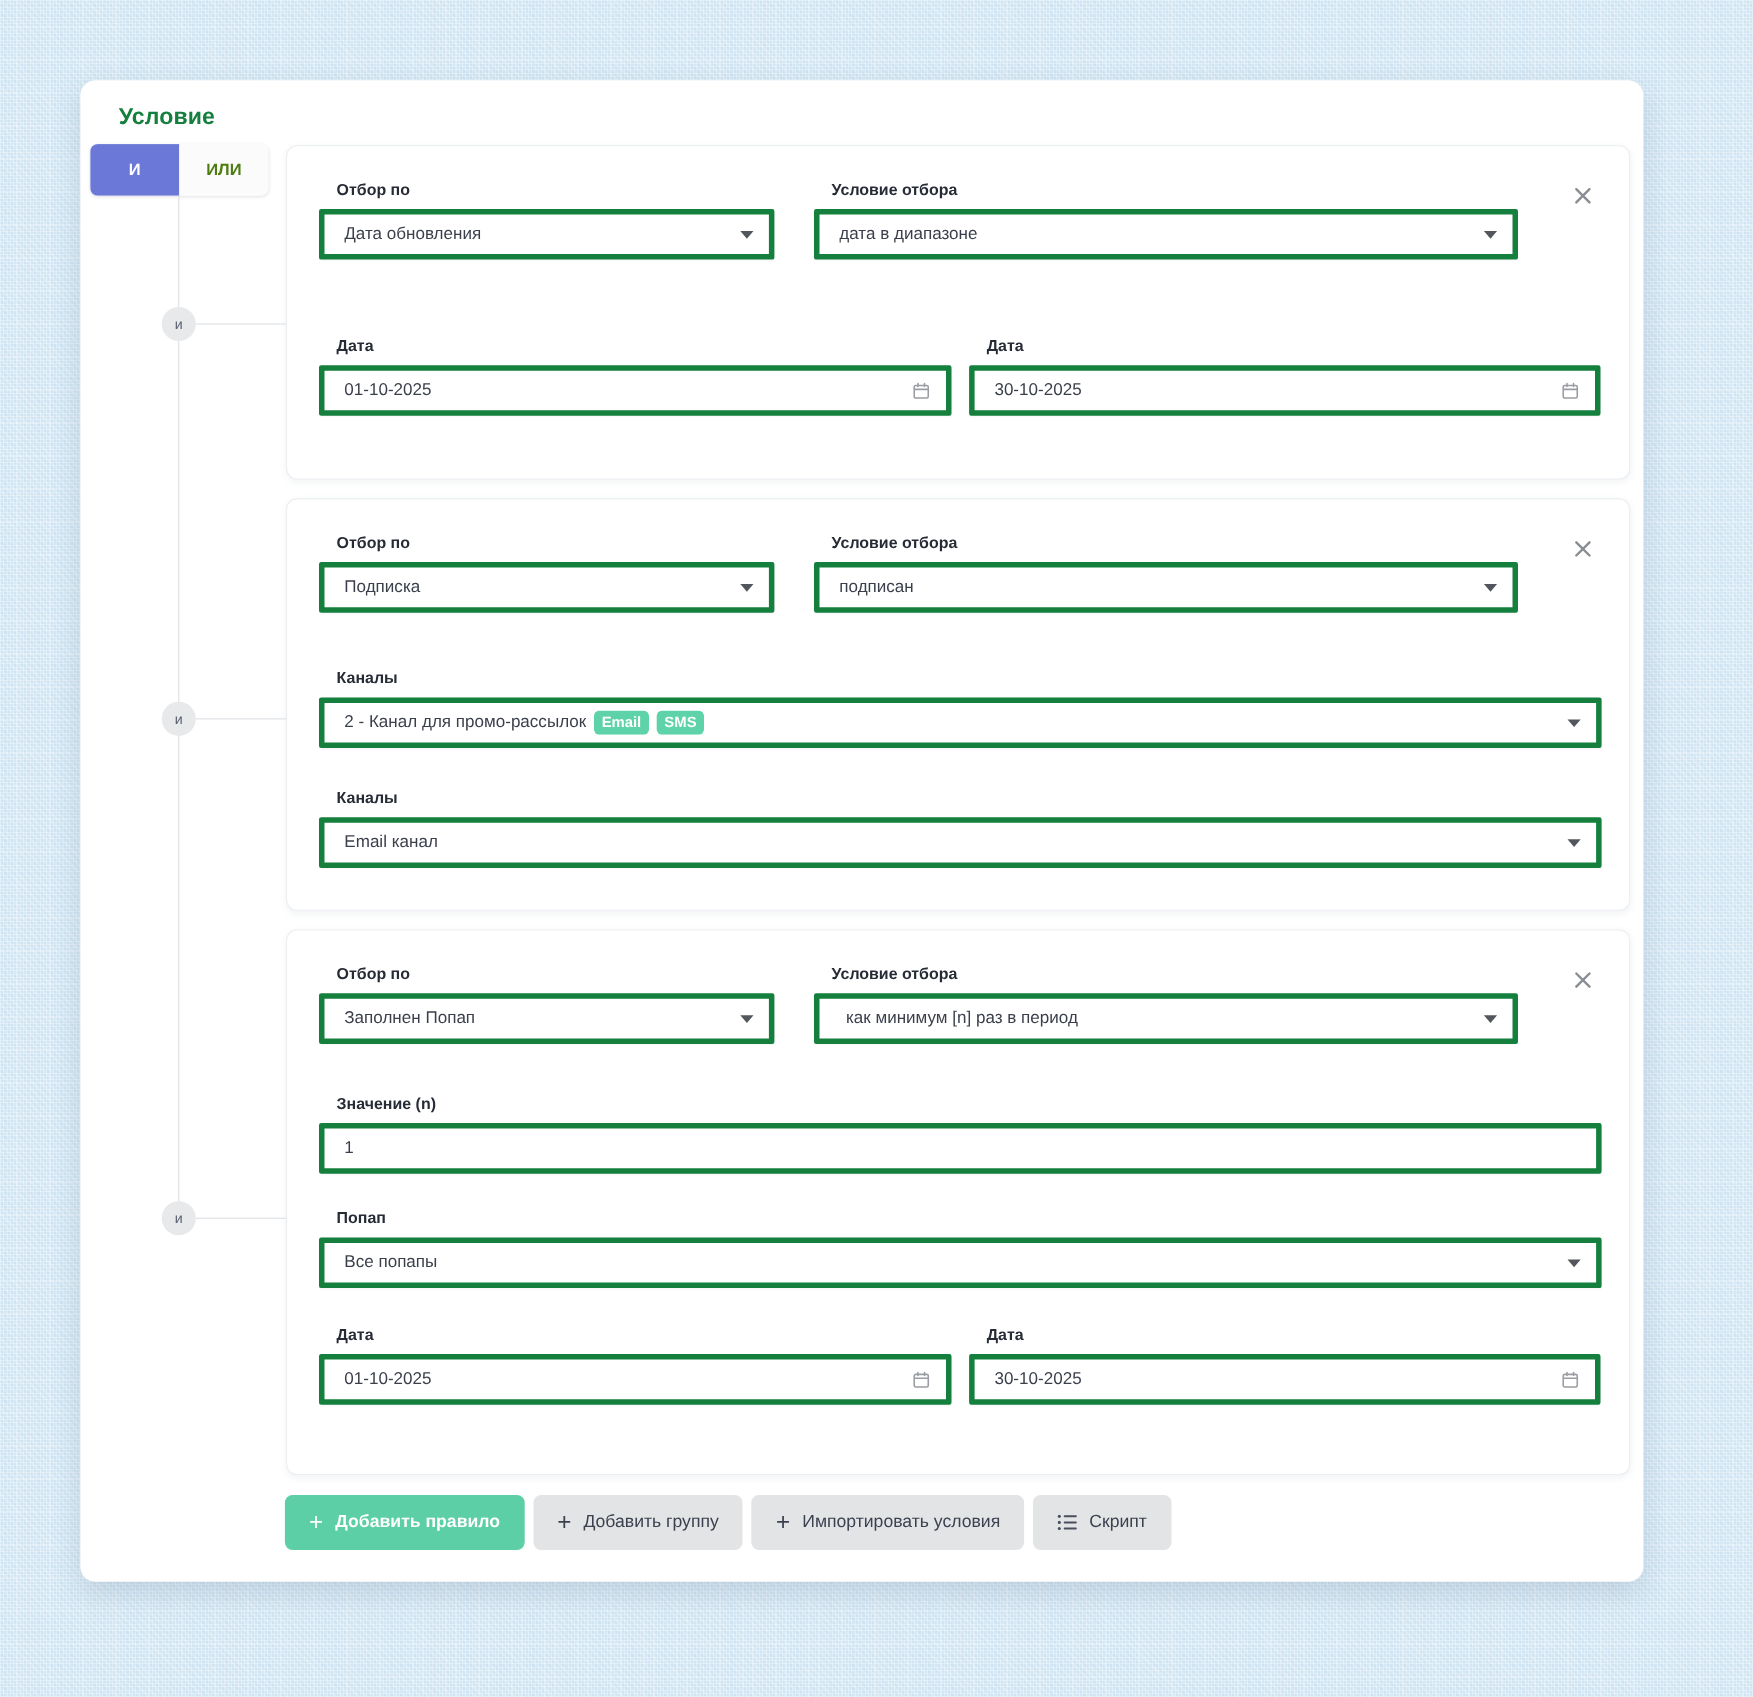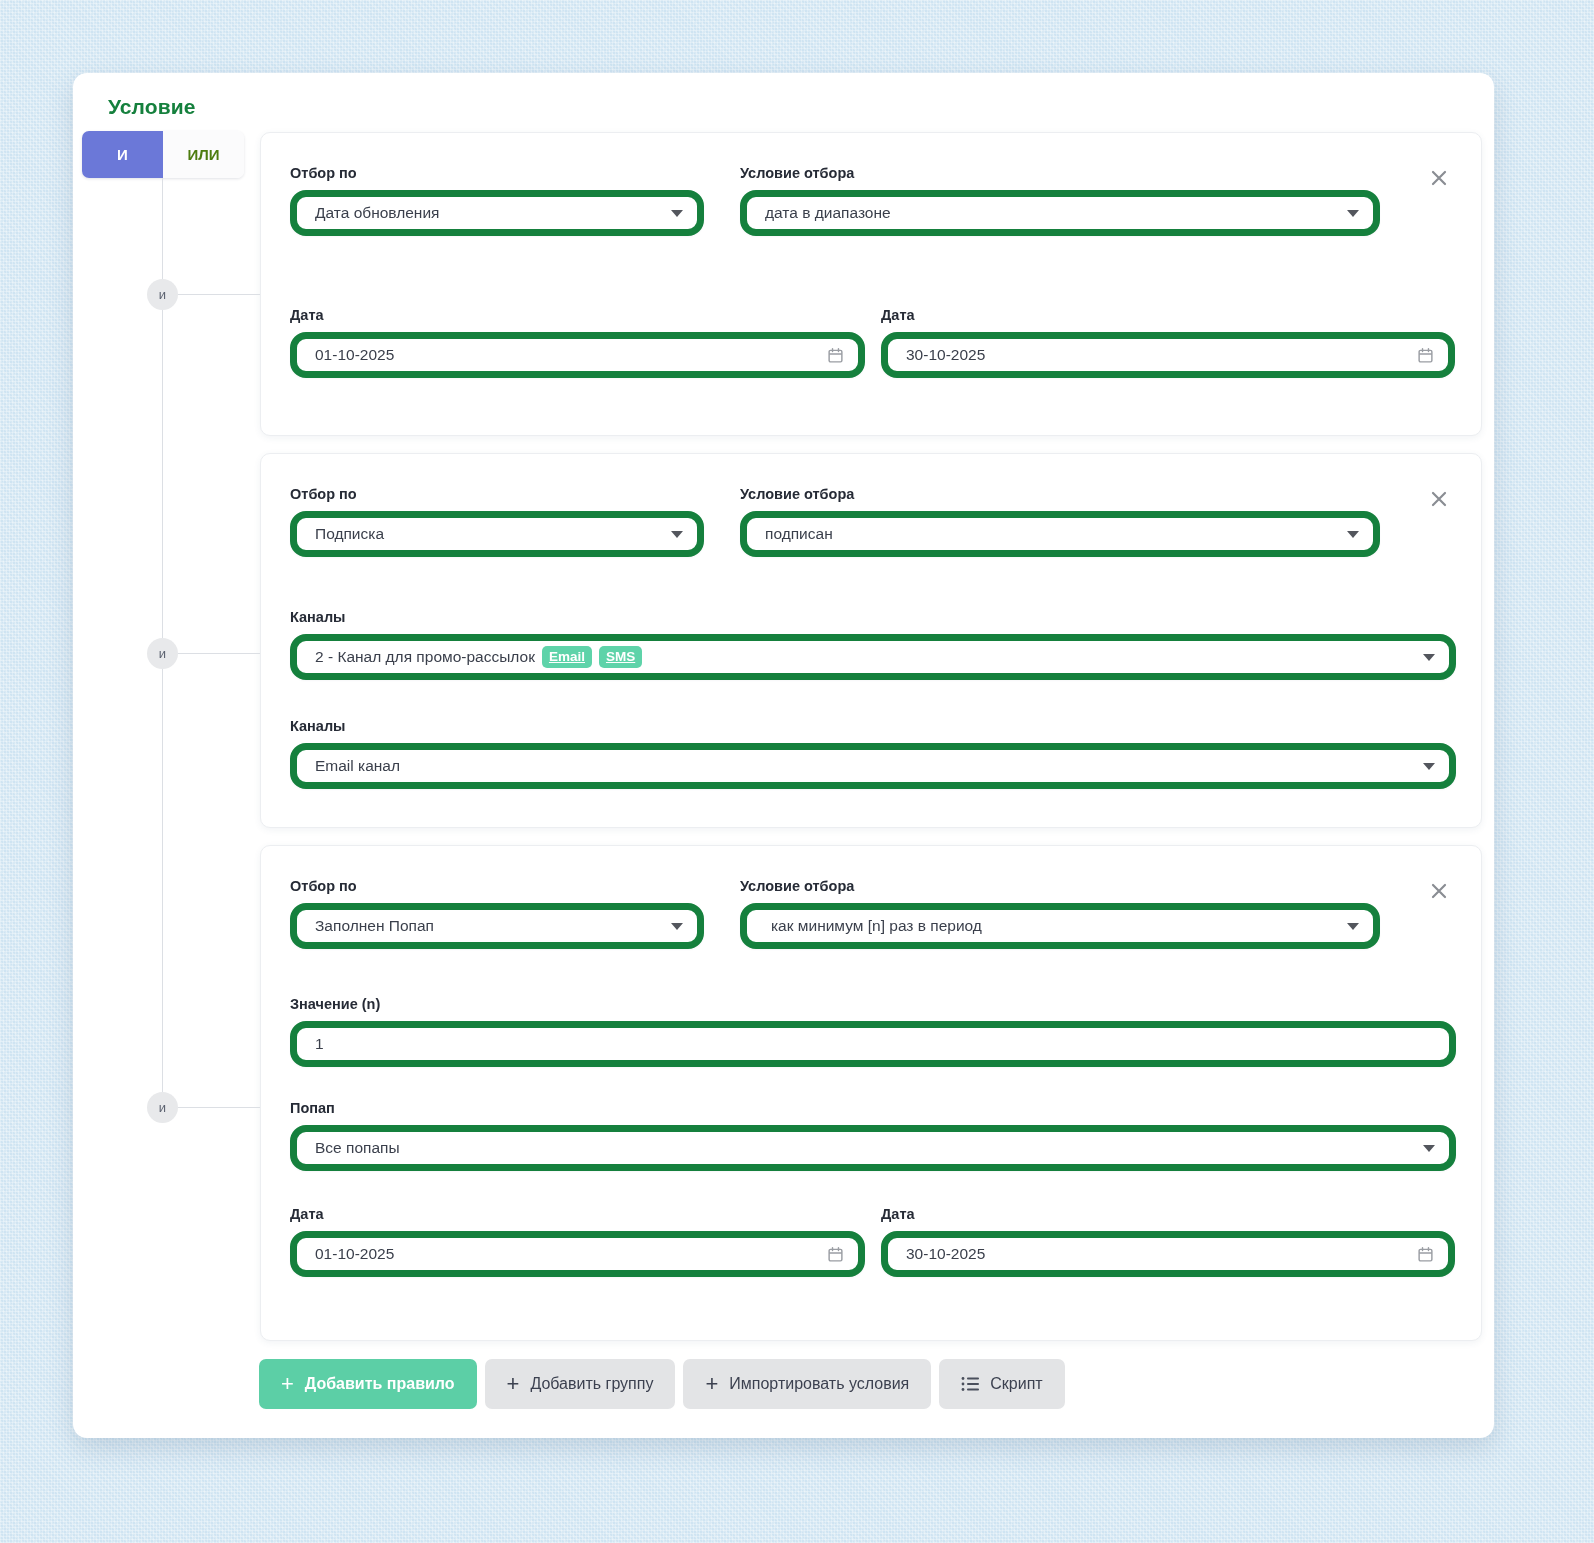--- a/index.html
+++ b/index.html
@@ -109,28 +109,29 @@
     border-radius: 10px;
     box-shadow: 0 2px 7px rgba(60,80,120,0.07);
   }
 
   .field-label {
     position: absolute;
     font-size: 14.5px;
     font-weight: 700;
     color: #262b36;
     white-space: nowrap;
+    margin-left: 16px;
   }
 
   .control {
     position: absolute;
     height: 46px;
     background: #ffffff;
-    border: 7px solid #15803d;
-    border-radius: 16px;
+    border: 5px solid #15803d;
+    border-radius: 2px;
     display: flex;
     align-items: center;
     padding: 0 14px 0 18px;
     font-size: 15.5px;
     color: #3a3f4b;
     box-shadow: 0 1px 2px rgba(40,60,100,0.04);
     overflow: hidden;
   }
   .control .val {
     flex: 1;
@@ -164,21 +165,20 @@
     align-items: center;
     height: 22px;
     padding: 0 7px;
     border-radius: 5px;
     background: #5ed3a9;
     color: #ffffff;
     font-size: 13.5px;
     font-weight: 700;
     line-height: 1;
     flex: none;
-    text-decoration: underline;
   }
 
   .close-btn {
     position: absolute;
     width: 30px;
     height: 30px;
     display: flex;
     align-items: center;
     justify-content: center;
     cursor: pointer;

